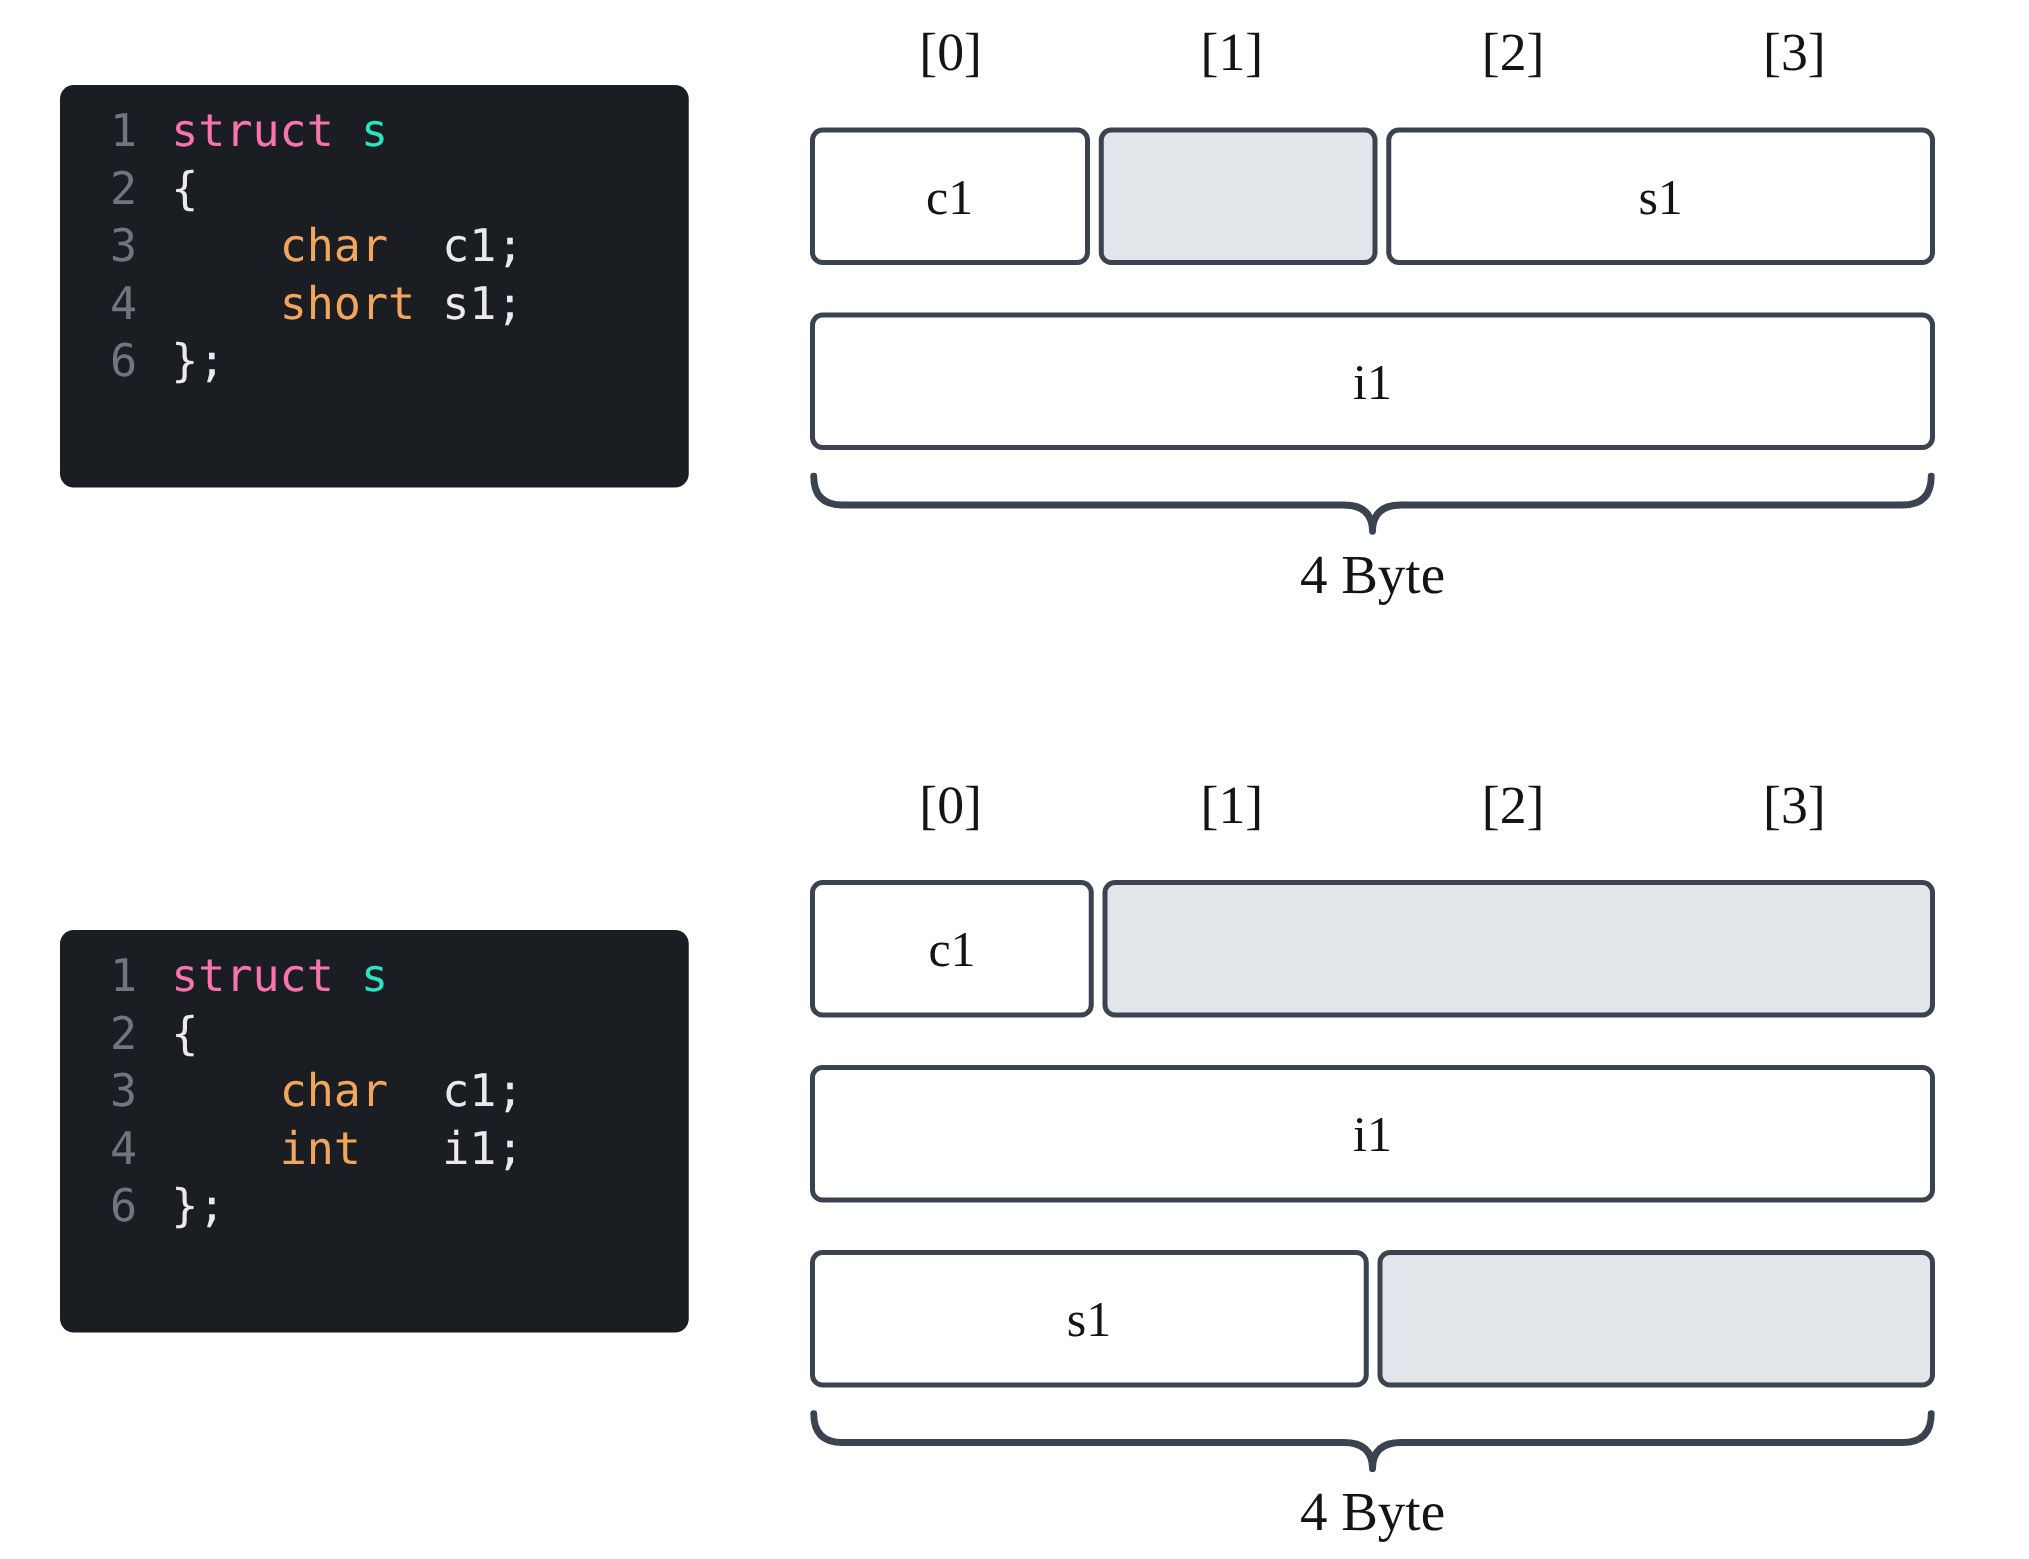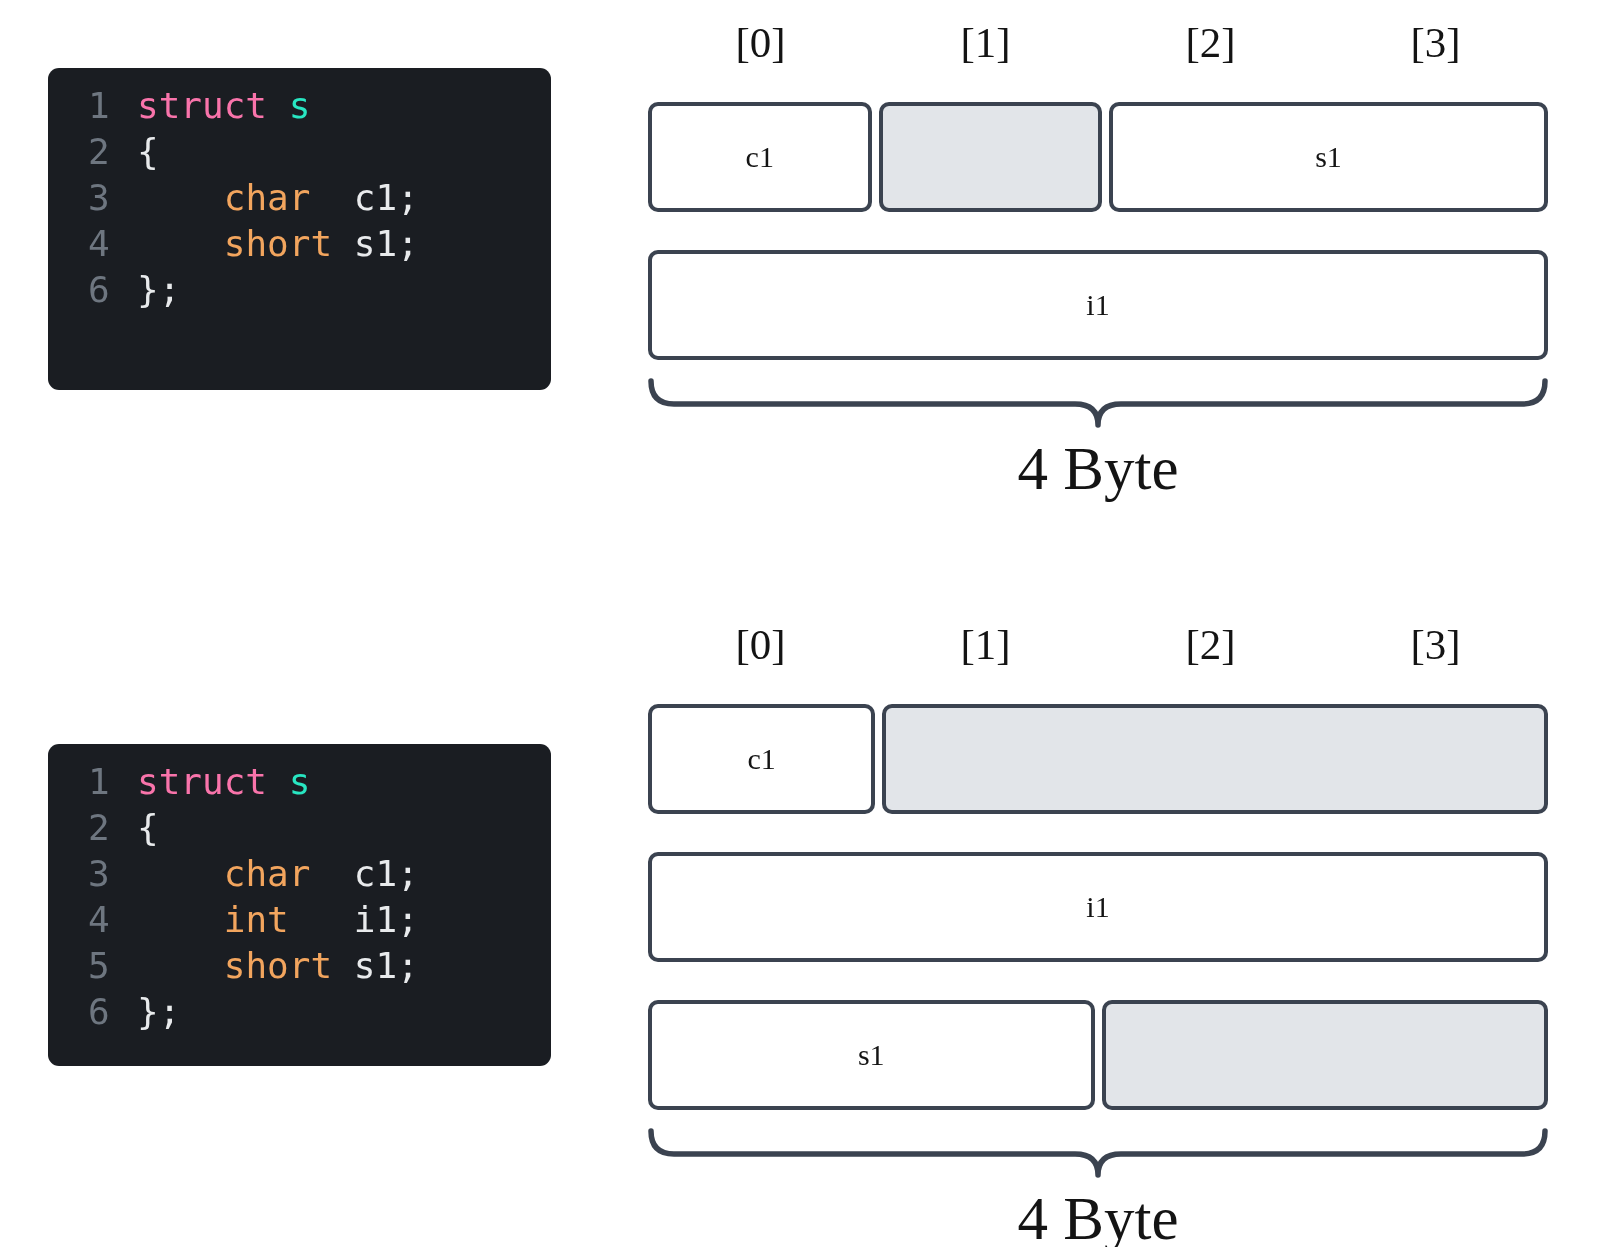--- a/index.html
+++ b/index.html
@@ -70,32 +70,32 @@
   .mem-cell {
     flex-basis: 0;
     min-width: 0;
     box-sizing: border-box;
     border: 4px solid var(--border-color, #3b4350);
     border-radius: 10px;
     background: var(--field-fill, #ffffff);
     display: flex;
     align-items: center;
     justify-content: center;
-    font-size: 30px;
+    font-size: 40px;
     color: var(--label-color, #141414);
   }
   .mem-cell.padding { background: var(--padding-fill, #e2e5e9); }
 
   .brace-wrap { margin-top: 16px; height: 52px; }
   .brace-wrap svg { display: block; }
 
   .total-label {
     margin-top: 6px;
     text-align: center;
-    font-size: 61px;
+    font-size: 44px;
     color: var(--label-color, #141414);
   }
 </style>
 </head>
 <body>
 
 <div class="canvas" style="--code-bg: #1a1d22; --ln-color: #6e7680; --kw-color: #f974ab; --tn-color: #28e6c2; --dt-color: #f2a55e; --plain-color: #e8eaec; --border-color: #3b4350; --padding-fill: #e2e5e9; --field-fill: #ffffff; --label-color: #141414;">
 
   <section class="example">
     <div class="code-block" style="top:68px;">
@@ -131,21 +131,20 @@
       <div class="total-label">4 Byte</div>
     </div>
   </section>
 
   <section class="example">
     <div class="code-block" style="top:744px;">
         <div class="code-line"><span class="ln">1</span><span class="tok-keyword">struct</span><span class="tok-plain"> </span><span class="tok-typename">s</span></div>
         <div class="code-line"><span class="ln">2</span><span class="tok-plain">{</span></div>
         <div class="code-line"><span class="ln">3</span><span class="tok-plain">    </span><span class="tok-datatype">char</span><span class="tok-plain">  c1;</span></div>
         <div class="code-line"><span class="ln">4</span><span class="tok-plain">    </span><span class="tok-datatype">int</span><span class="tok-plain">   i1;</span></div>
-        <div class="code-line"><span class="ln">5</span><span class="tok-plain">    </span><span class="tok-datatype">short</span><span class="tok-plain"> s1;</span></div>
         <div class="code-line"><span class="ln">6</span><span class="tok-plain">};</span></div>
       </div>
 
     <div class="diagram" style="top:620px;">
       <div class="byte-headers">
           <div class="byte-header">[0]</div>
           <div class="byte-header">[1]</div>
           <div class="byte-header">[2]</div>
           <div class="byte-header">[3]</div>
         </div>

